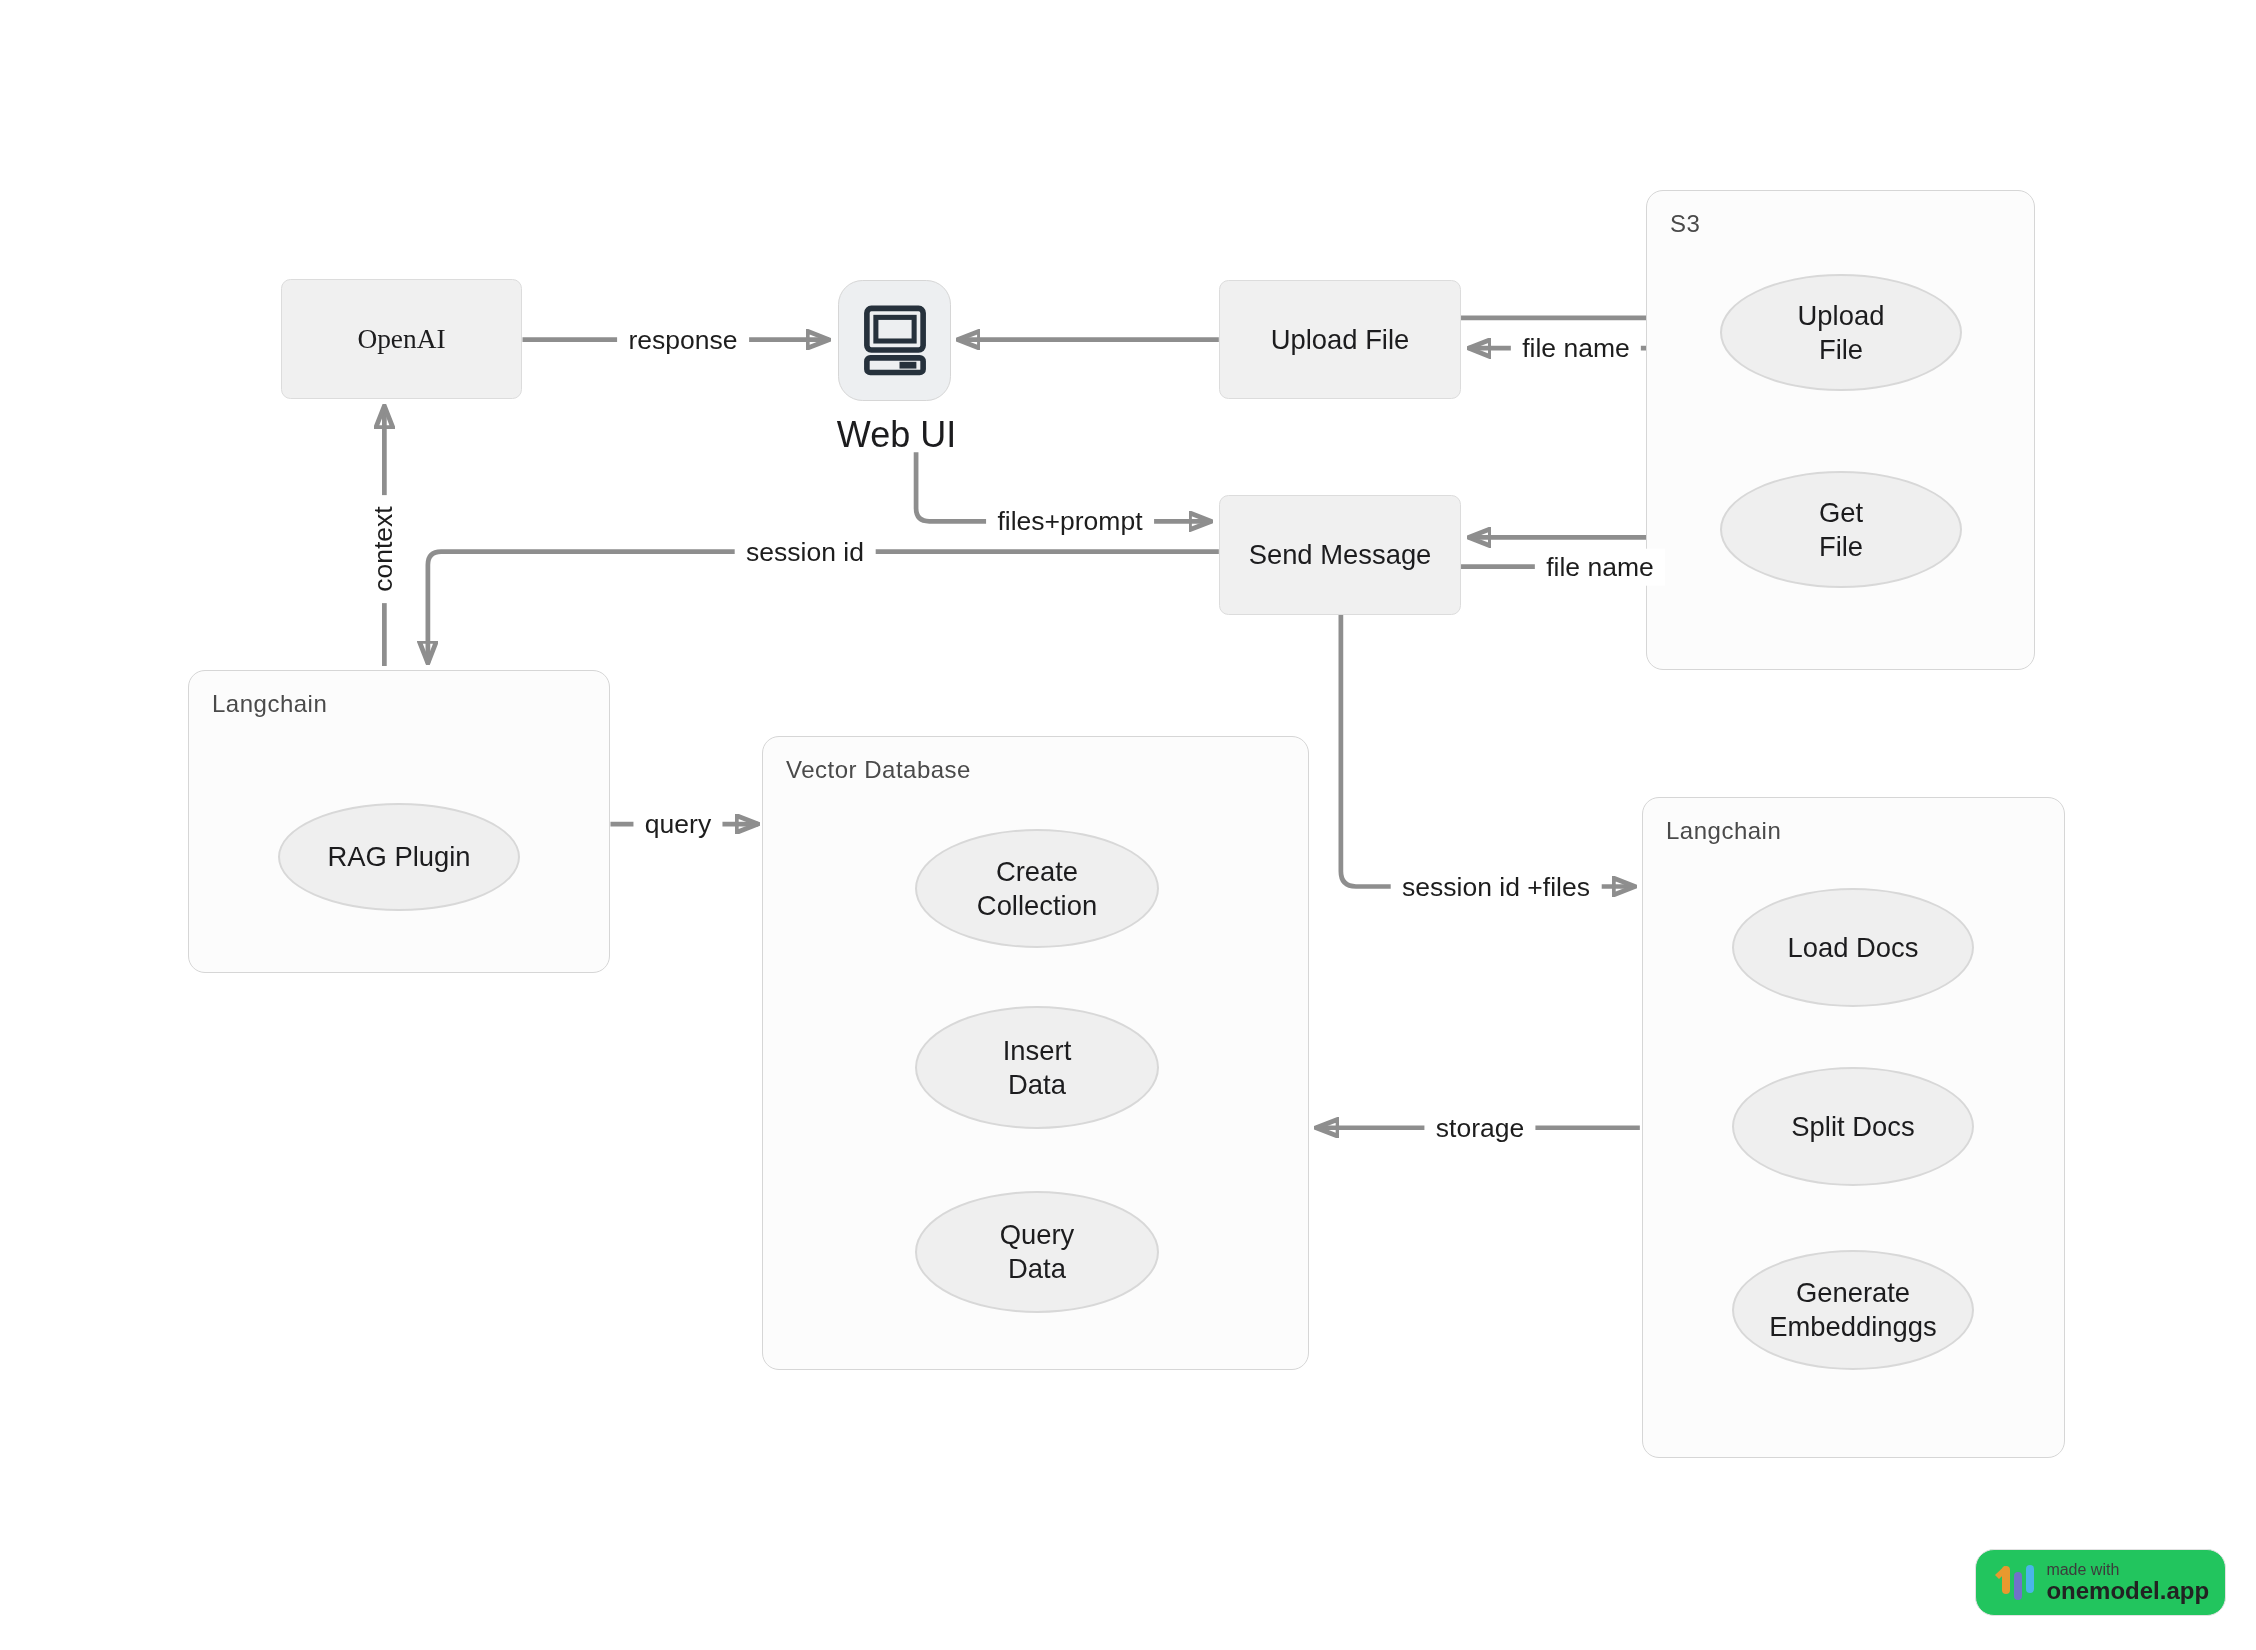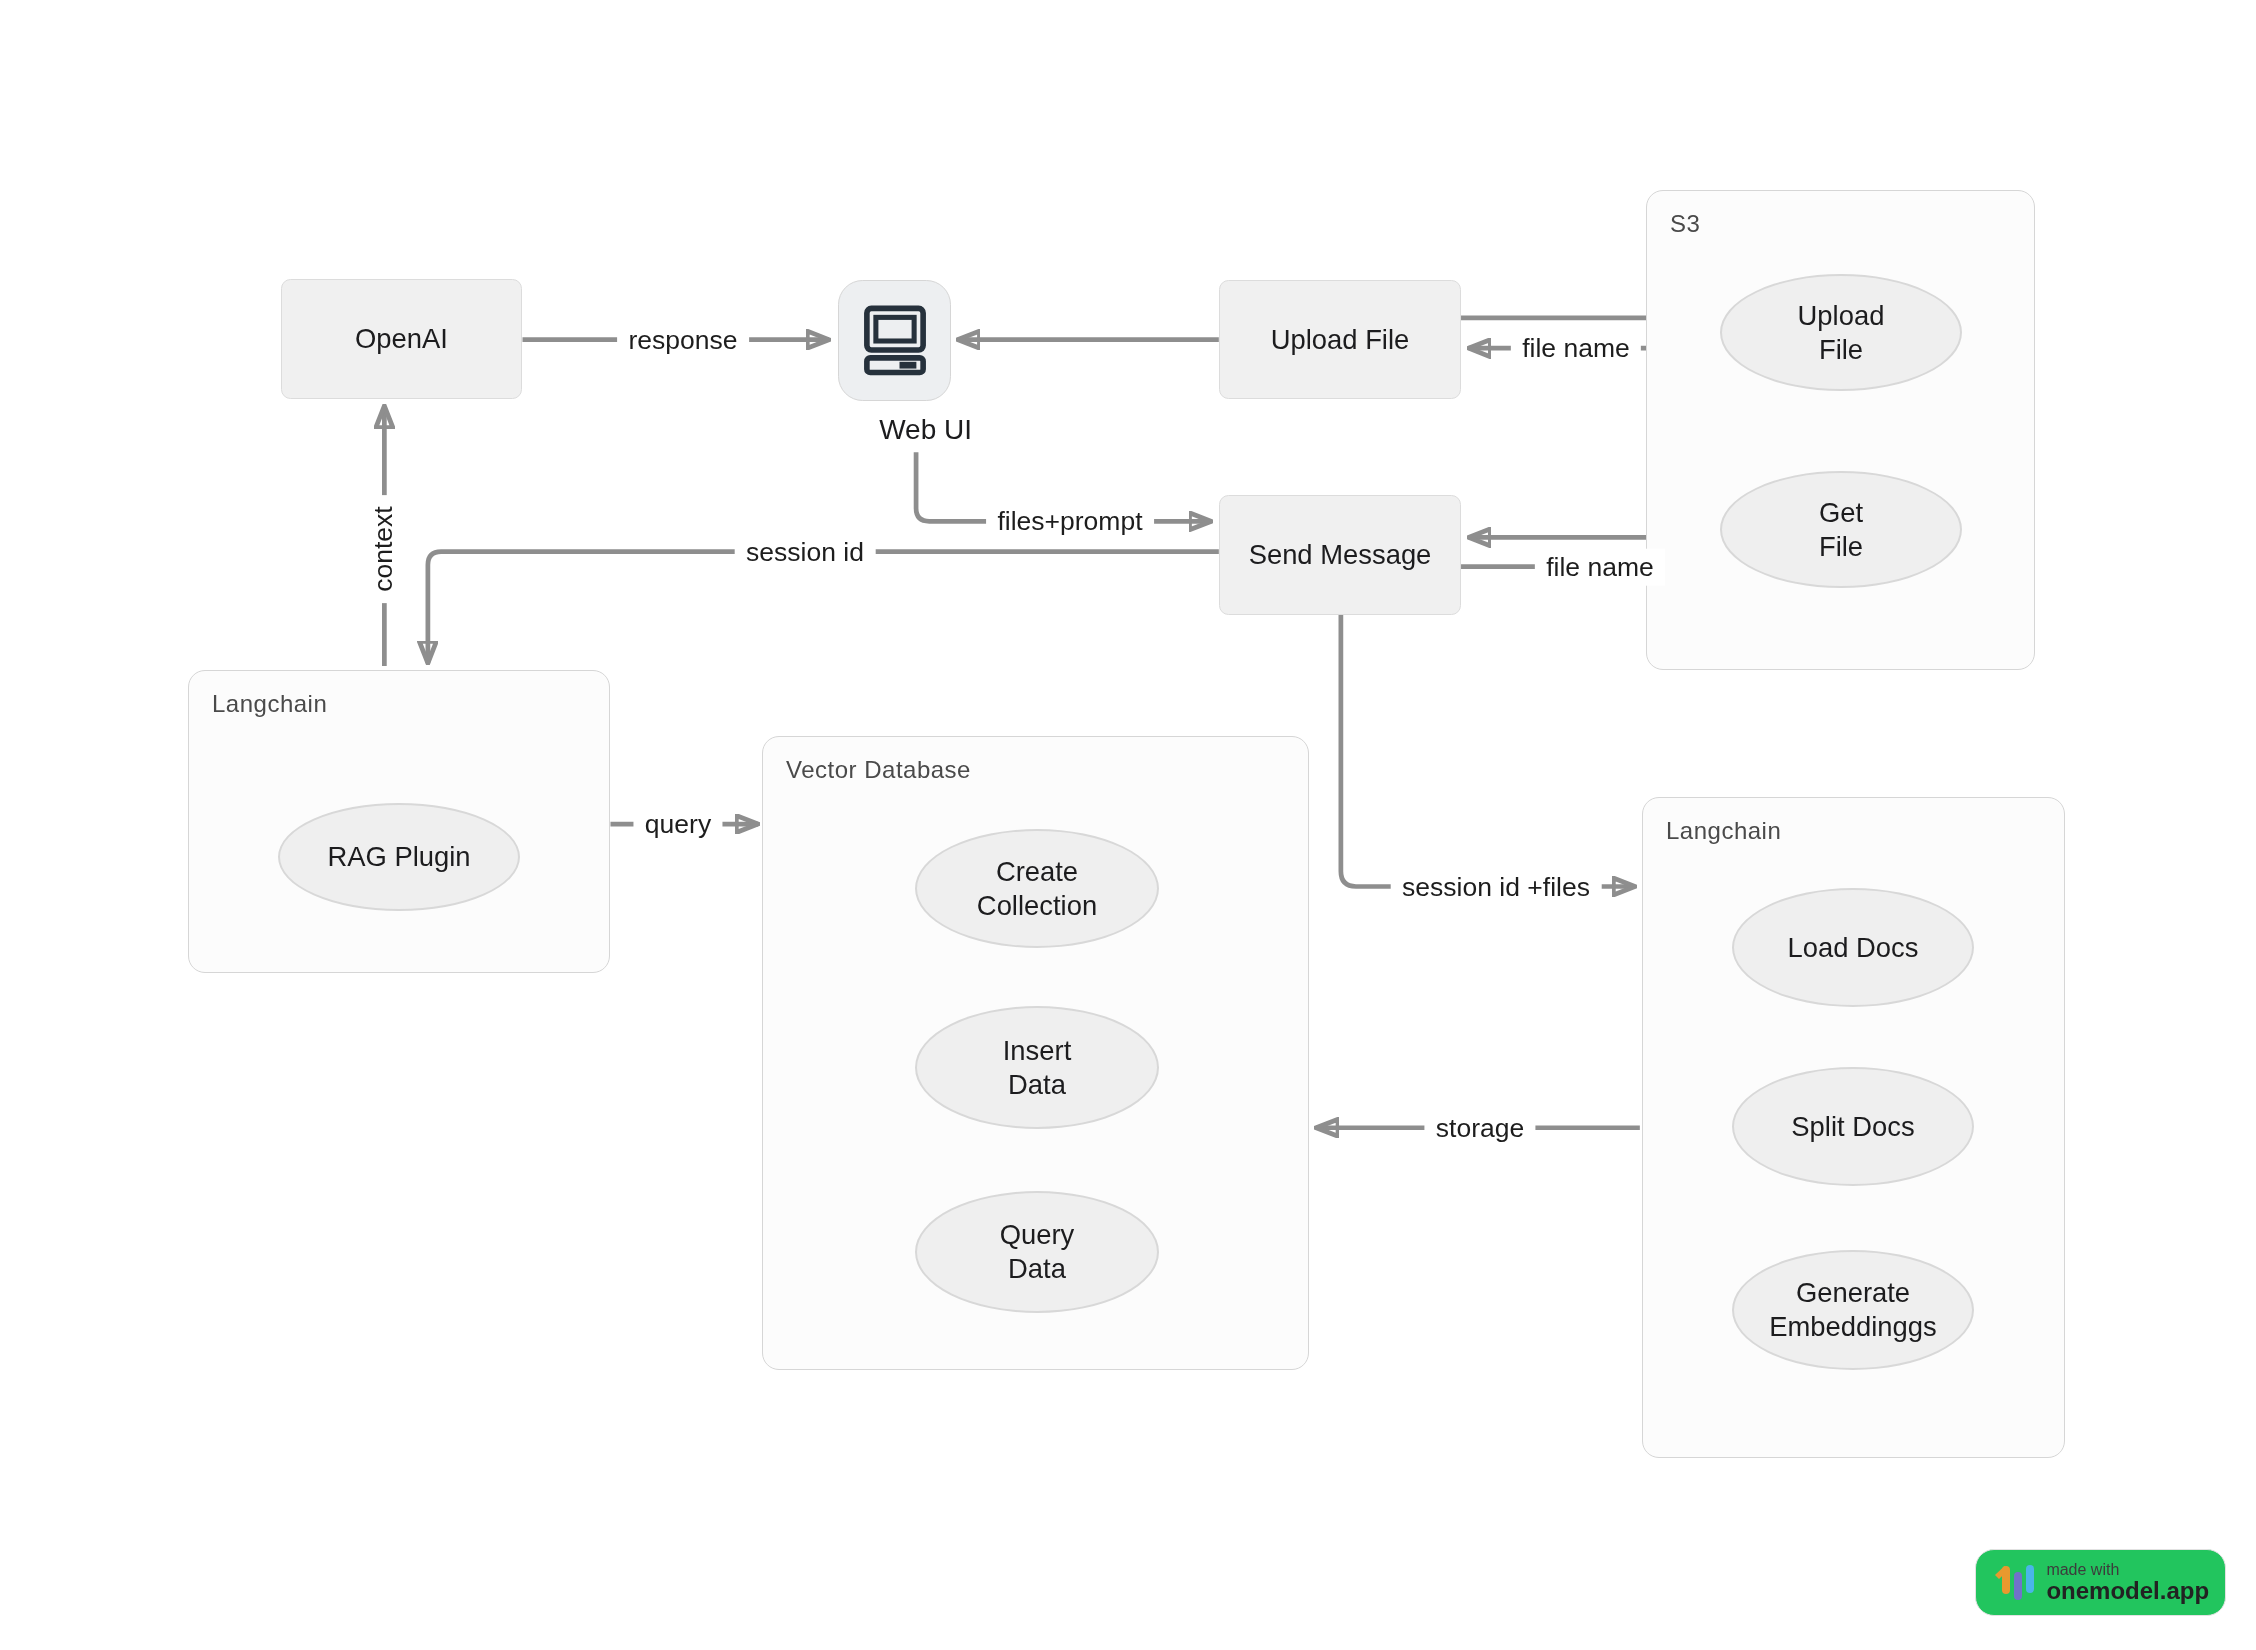--- a/index.html
+++ b/index.html
@@ -25,22 +25,22 @@
     position:absolute;background:#efefef;border:2.8px solid #d8d8d8;border-radius:50%;
     box-sizing:border-box;display:flex;flex-direction:column;align-items:center;justify-content:center;
     font-size:27.4px;color:#1c1c1e;line-height:34px;text-align:left;
   }
   .webui-icon{
     position:absolute;left:838px;top:280px;width:113px;height:121px;
     background:#edeff1;border:1.9px solid #d6d6d6;border-radius:24.6px;box-sizing:border-box;
     display:flex;align-items:center;justify-content:center;
   }
   .webui-label{
-    position:absolute;left:821px;top:414px;width:151px;text-align:right;
-    font-size:28px;color:#1c1c1e;
+    position:absolute;left:821px;top:414px;width:151px;text-align:center;
+    font-size:36px;color:#1c1c1e;
   }
   .edge-label{
     position:absolute;transform:translate(-50%,-50%);background:#ffffff;
     padding:2.8px 11.4px;font-size:26.5px;color:#1d1d1d;white-space:nowrap;
   }
   .edge-label.rot{transform:translate(-50%,-50%) rotate(-90deg);}
   .badge{
     position:absolute;left:1975px;top:1549px;width:251px;height:67px;
     background:#22c55e;border:1.9px solid #e2e2e2;border-radius:19px;box-sizing:border-box;
     display:flex;align-items:center;gap:11.4px;padding:0 15px;
@@ -83,21 +83,21 @@
   </div>
 
   <div class="container" style="left:762px;top:736px;width:547px;height:634px;">
     <span class="container-title">Vector Database</span>
   </div>
 
   <div class="container" style="left:1642px;top:797px;width:423px;height:661px;">
     <span class="container-title">Langchain</span>
   </div>
 
-  <div class="node-box" style="left:281px;top:279px;width:241px;height:120px;">
+  <div class="node-box" style="left:281px;top:279px;width:241px;height:120px;font-family:Liberation Serif, serif;">
     <span>OpenAI</span>
   </div>
 
   <div class="node-box" style="left:1219px;top:495px;width:242px;height:120px;">
     <span>Send Message</span>
   </div>
 
   <div class="node-box" style="left:1219px;top:280px;width:242px;height:119px;">
     <span>Upload File</span>
   </div>

